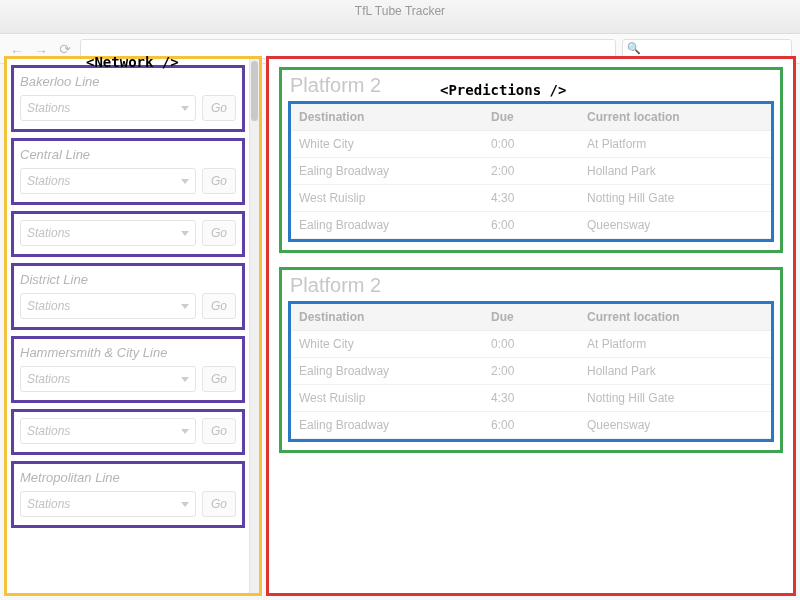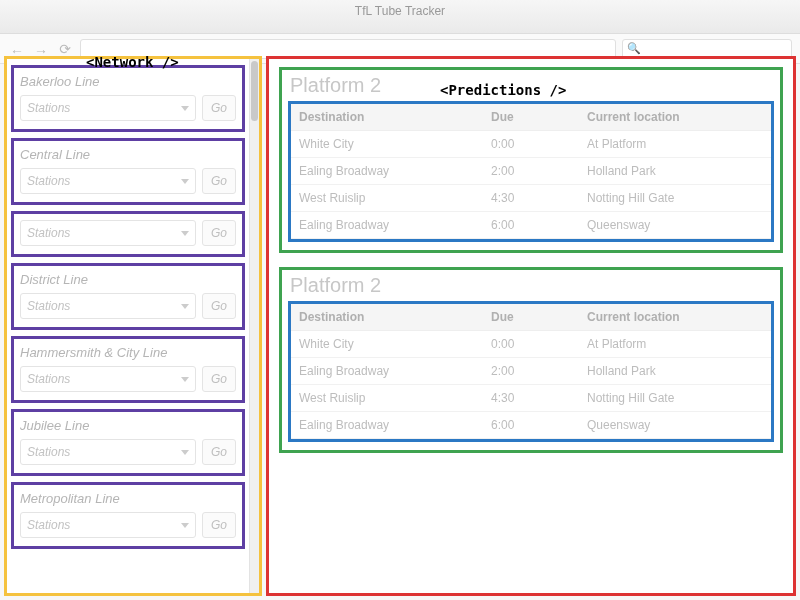--- a/index.html
+++ b/index.html
@@ -253,21 +253,20 @@
           <div class="line-row">
             <div class="line-select">
               <span>Stations</span>
               <span class="caret"></span>
             </div>
             <div class="go-btn">Go</div>
           </div>
           <div class="anno" style="top:18px;left:82px;"><line></line></div>
         </div>
         <div class="line-card">
-          <div class="line-title">Jubilee Line</div>
           <div class="line-row">
             <div class="line-select">
               <span>Stations</span>
               <span class="caret"></span>
             </div>
             <div class="go-btn">Go</div>
           </div>
           <div class="anno" style="top:18px;left:82px;"><line></line></div>
         </div>
         <div class="line-card">

